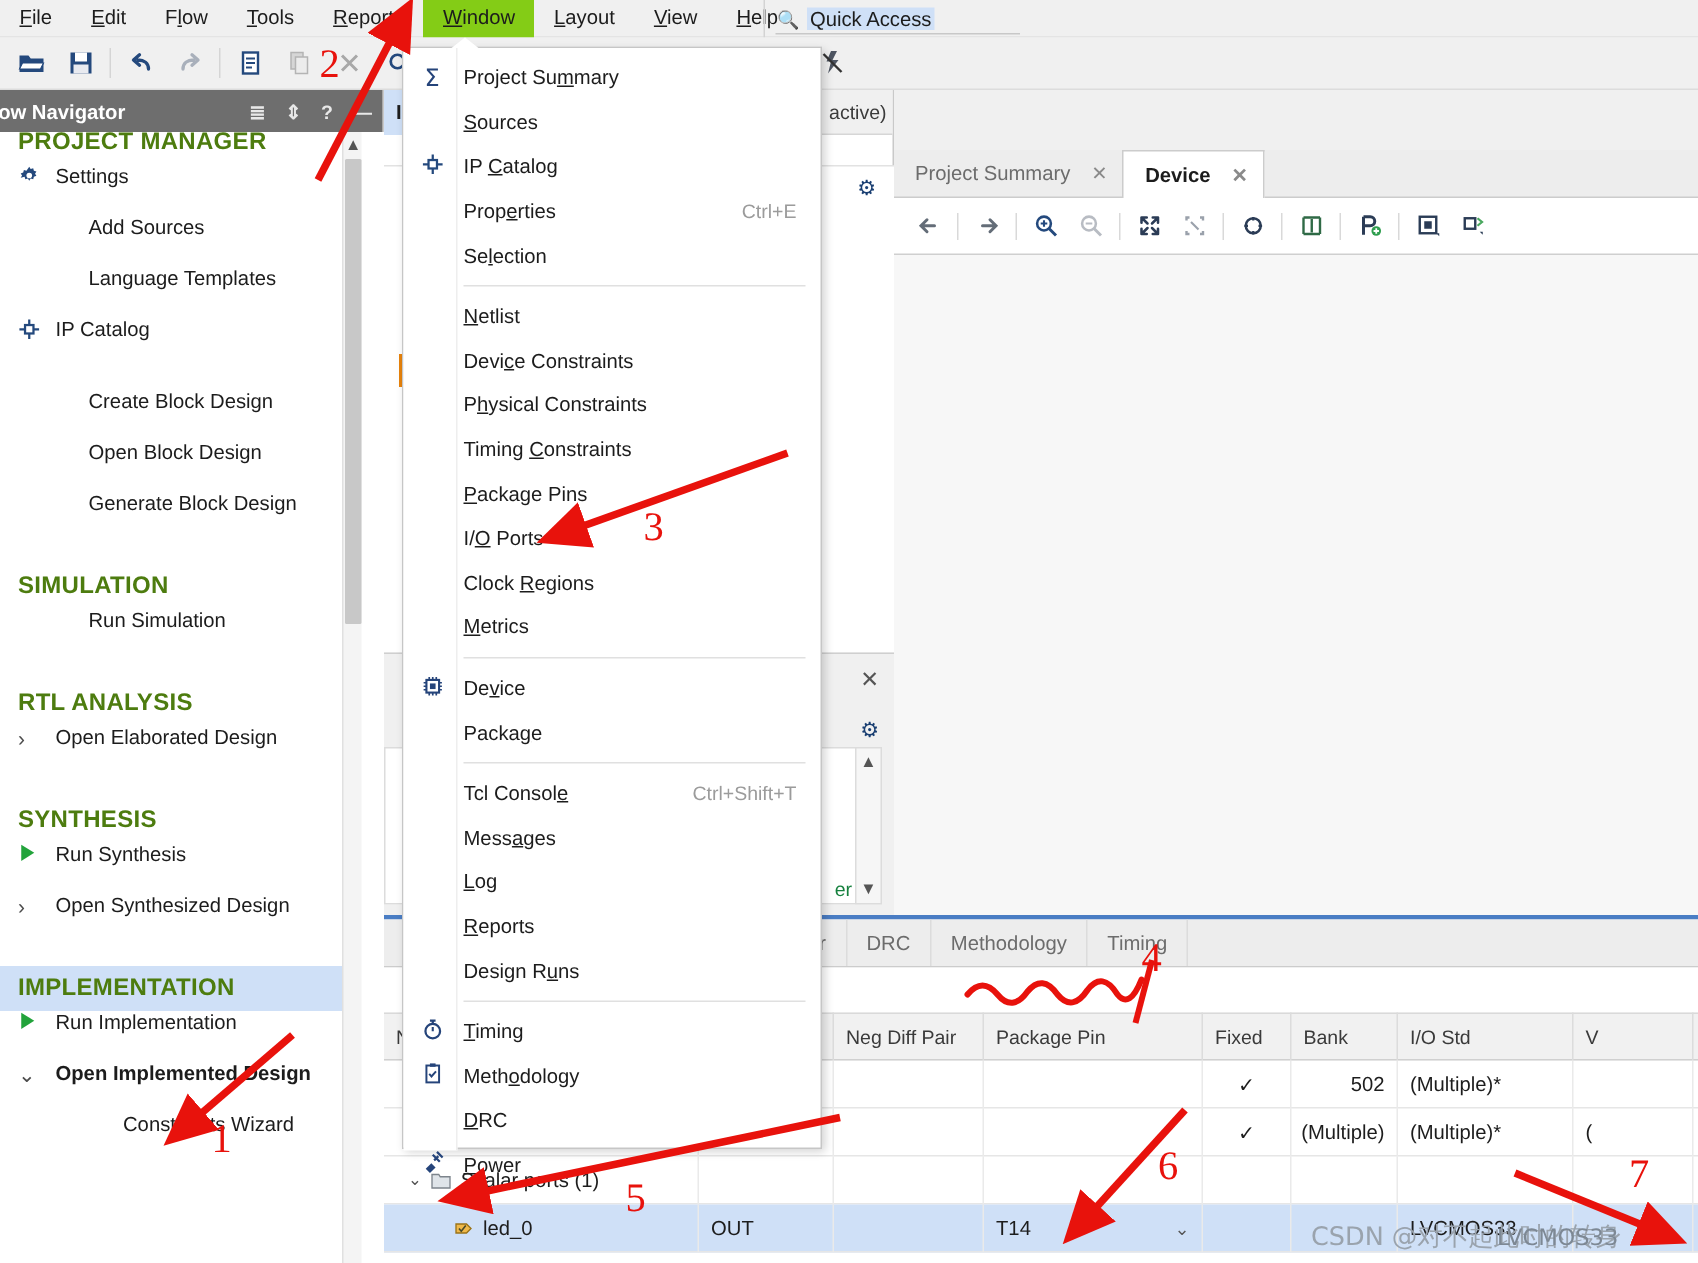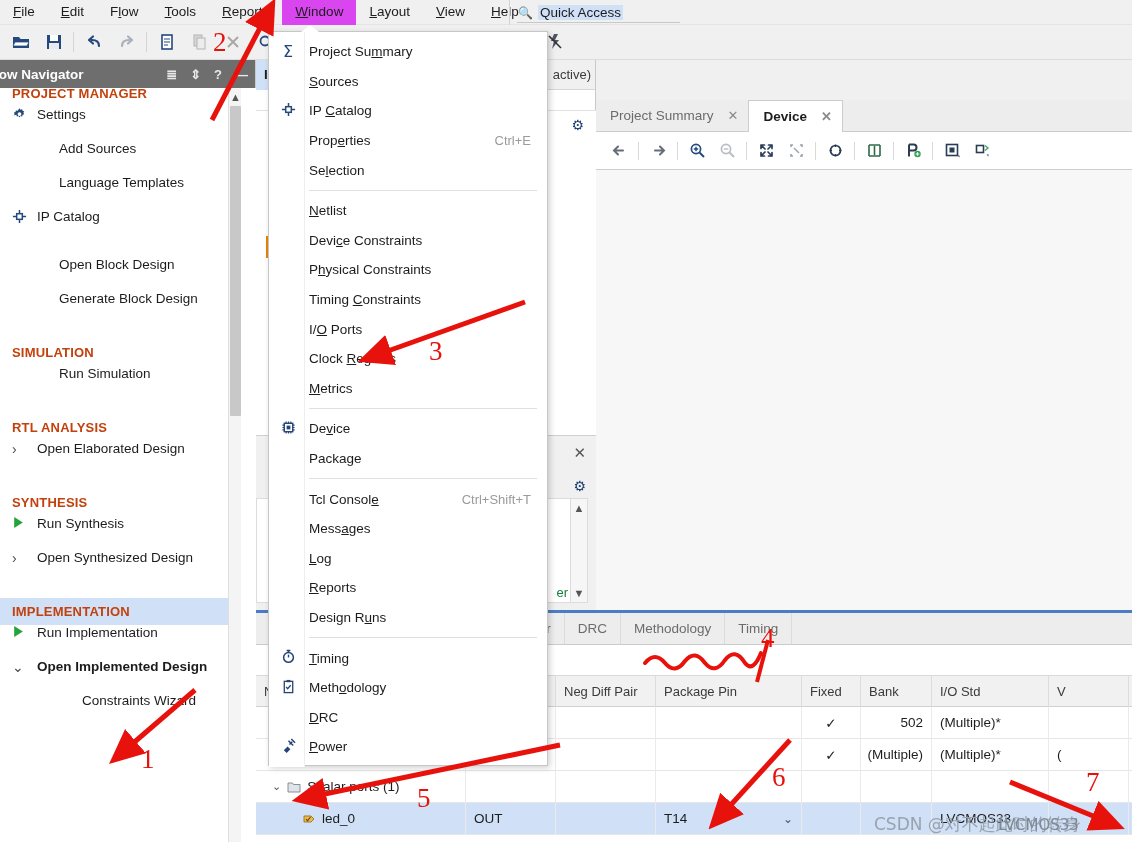--- a/index.html
+++ b/index.html
@@ -17,21 +17,21 @@
   
   .menubar {
     position: absolute; left: 0; top: 0; width: 1132px; height: 25px;
     background: #f0f0f0; display: flex; align-items: center;
     border-bottom: 1px solid #e4e4e4;
   }
   .menubar .mi {
     padding: 3px 13px 4px 13px; font-size: 13.5px; color: #1c1c1c;
     height: 25px; display: flex; align-items: center; cursor: default;
   }
-  .menubar .mi.active { background: #d946ef; text-align: right; }
+  .menubar .mi.active { background: #84cc16; text-align: right; }
   .menubar .mi u { text-decoration: underline; }
   .qa-wrap {
     position: absolute; left: 509px; top: 0px; width: 178px; height: 25px;
     display: flex; align-items: center; border-left: 1px solid #d3d3d3;
     padding-left: 8px;
   }
   .qa-icon { color: #5b6670; font-size: 12px; margin-right: 5px; }
   .qa-text {
     background: #cfe0f7; font-size: 13.5px; color: #1c1c1c; padding: 0 2px;
   }
@@ -67,21 +67,21 @@
     position: absolute; right: 7px; top: 0; height: 28px;
     display: flex; align-items: center; gap: 13px; color: #e8e8e8;
     font-size: 13px;
   }
   .fn-body {
     position: absolute; top: 28px; left: 0; width: 256px; height: 754px;
     overflow: hidden; background: #fff;
   }
   .fn-list { position: absolute; top: -8px; left: 0; width: 236px; }
   .fn-section {
-    font-weight: bold; font-size: 13px; color: #c2410c;
+    font-weight: bold; font-size: 16px; color: #4d7c0f;
     padding: 6px 0 6px 12px; letter-spacing: .2px;
   }
   .fn-item {
     display: flex; align-items: flex-start; height: 34px;
     padding-left: 12px; font-size: 13.5px; color: #1c1c1c; cursor: default;
   }
   .fn-item .ico { width: 22px; display: flex; align-items: center; justify-content: flex-start; }
   .fn-item .txt { padding-left: 3px; }
   .fn-item.indent .txt { padding-left: 25px; }
   .fn-item.indent2 .txt { padding-left: 48px; }
@@ -436,20 +436,24 @@
           <div class="fn-item">
             <span class="ico">
               <svg width="15" height="15" viewBox="0 0 16 16">
                 <rect x="5" y="5" width="6" height="6" fill="none" stroke="#24497d" stroke-width="1.6"></rect>
                 <path d="M8 1v4M8 11v4M1 8h4M11 8h4" stroke="#24497d" stroke-width="1.6"></path>
               </svg>
             </span>
             <span class="txt">IP Catalog</span>
           </div>
           <div style="height: 14px;"></div>
+          <div class="fn-item indent">
+            <span class="ico"></span>
+            <span class="txt">Create Block Design</span>
+          </div>
           <div class="fn-item indent">
             <span class="ico"></span>
             <span class="txt">Open Block Design</span>
           </div>
           <div class="fn-item indent">
             <span class="ico"></span>
             <span class="txt">Generate Block Design</span>
           </div>
           <div style="height: 14px;"></div>
           <div class="fn-section">SIMULATION</div>
@@ -770,20 +774,23 @@
         <div class="dd-item">
           <span>Devi<u>c</u>e Constraints</span>
         </div>
         <div class="dd-item">
           <span>P<u>h</u>ysical Constraints</span>
         </div>
         <div class="dd-item">
           <span>Timing <u>C</u>onstraints</span>
         </div>
         <div class="dd-item">
+          <span><u>P</u>ackage Pins</span>
+        </div>
+        <div class="dd-item">
           <span>I/<u>O</u> Ports</span>
         </div>
         <div class="dd-item">
           <span>Clock <u>R</u>egions</span>
         </div>
         <div class="dd-item">
           <span><u>M</u>etrics</span>
         </div>
         <div class="dd-sep"></div>
         <div class="dd-item">

